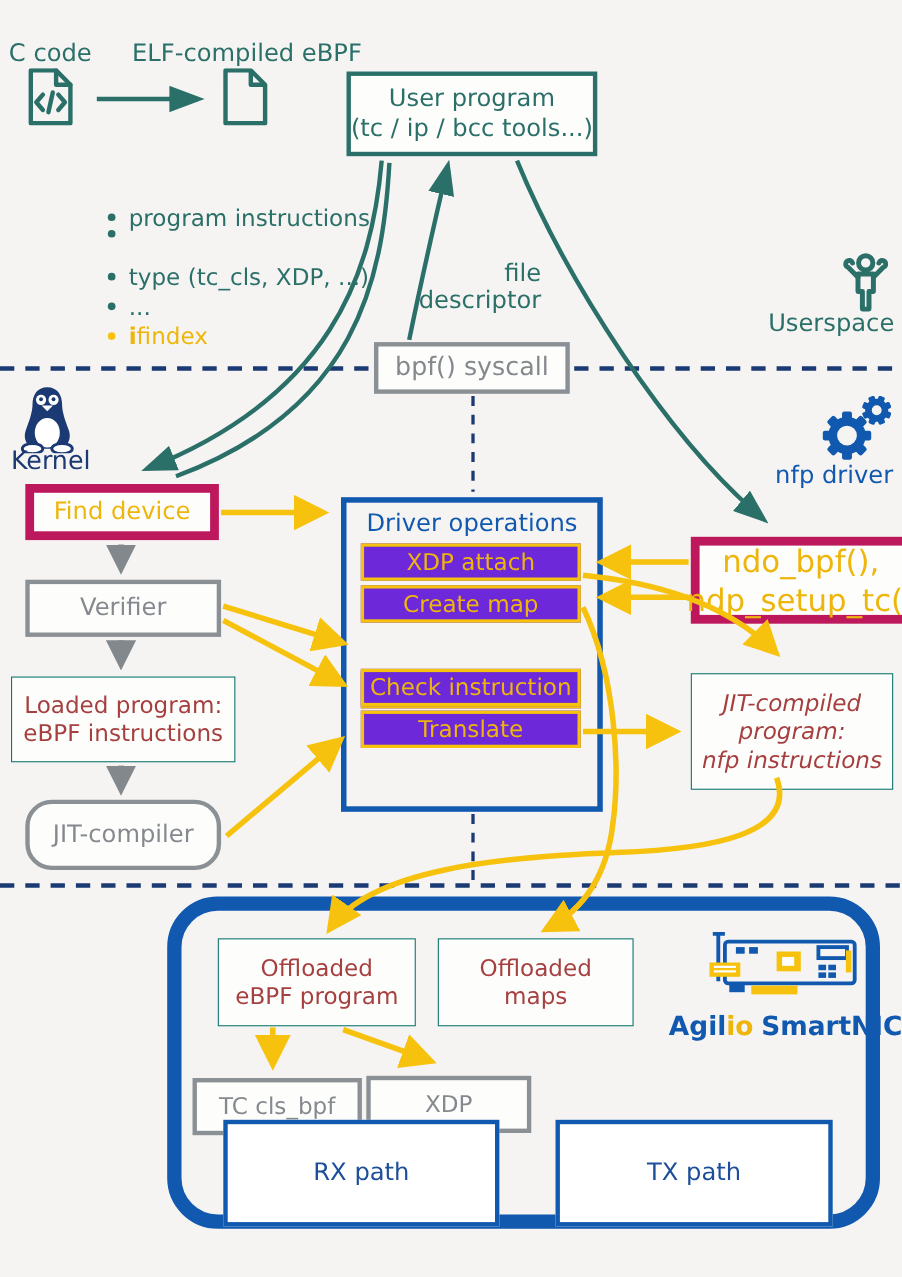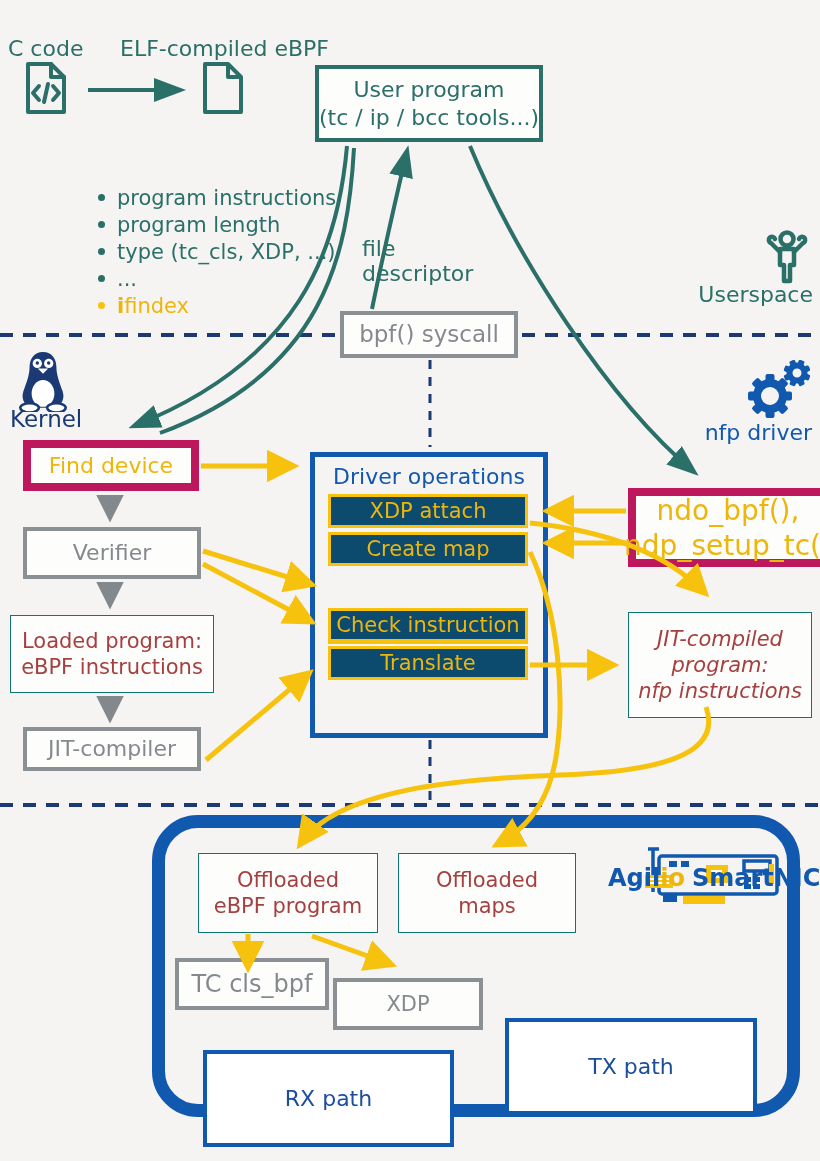--- a/index.html
+++ b/index.html
@@ -17,21 +17,21 @@
   .teal{color:#2a6f68;}
   .navy{color:#1b3a73;}
   .blue{color:#1158af;}
   .yel{color:#eeb60b;}
   .teal-box{border:4px solid #2a6f68;color:#2a6f68;font-size:22px;}
   .gray-box{border:4px solid #8b9095;color:#85898e;font-size:22px;}
   .yellow-box{border:8px solid #be185d;color:#eeb60b;font-size:22px;}
   .red-box{border:1px solid #0f766e;color:#a64040;font-size:21px;}
   .blue-box{border:4px solid #1158af;color:#1c4e9b;font-size:22px;background:#fff;}
   .ops-row{
-    position:absolute;left:328px;width:200px;height:34px;background:#0c4a6e;
+    position:absolute;left:328px;width:200px;height:34px;background:#6d28d9;
     border:3px solid #f6c20d;color:#eeb60b;font-size:21px;display:flex;
     align-items:center;justify-content:center;box-sizing:border-box;
   }
   .bullets{position:absolute;left:98px;top:186px;font-size:21px;}
   .bullet-row{display:flex;align-items:baseline;height:27px;}
   .dot{width:7px;height:7px;border-radius:50%;background:#2a6f68;margin-right:12px;position:relative;top:-4px;flex:0 0 7px;}
   .dot.y{background:#f6c20d;}
   .smartnic{
     position:absolute;left:152px;top:815px;width:648px;height:302px;
     border:13px solid #1158af;border-radius:46px;box-sizing:border-box;
@@ -69,37 +69,36 @@
   <div class="box teal-box" style="left:315px;top:65px;width:228px;height:77px;">User program
 (tc / ip / bcc tools...)</div>
 
   <div class="bullets teal">
     <div class="bullet-row">
         <span class="dot"></span>
         <span>program instructions</span>
       </div>
     <div class="bullet-row">
         <span class="dot"></span>
-        <span>program length</span>
       </div>
     <div class="bullet-row">
         <span class="dot"></span>
         <span>type (tc_cls, XDP, ...)</span>
       </div>
     <div class="bullet-row">
         <span class="dot"></span>
         <span>...</span>
       </div>
     <div class="bullet-row yel">
         <span class="dot y"></span>
         <span><span class="b">i</span><span>findex</span></span>
       </div>
   </div>
 
-  <div class="lbl teal" style="left:362px;top:236px;width:130px;font-size:22px;text-align:left;">file
+  <div class="lbl teal" style="left:362px;top:236px;width:130px;font-size:22px;text-align:right;">file
 descriptor</div>
 
   <div class="box gray-box" style="left:340px;top:311px;width:178px;height:47px;font-size:23px;">bpf() syscall</div>
 
   <svg class="abs" style="left:763px;top:230px;" width="48" height="54" viewBox="0 0 48 54">
     <g fill="none" stroke="#2a6f68" stroke-width="4.5" stroke-linecap="round" stroke-linejoin="round">
       <circle cx="24" cy="9" r="6.5"></circle>
       <path d="M17 19 H31 V35 H27 V51 H21 V35 H17 Z"></path>
       <path d="M17 22 L8 13 A3.2 3.2 0 1 1 12 9"></path>
       <path d="M31 22 L40 13 A3.2 3.2 0 1 0 36 9"></path>
@@ -147,21 +146,21 @@
         <rect x="-3" y="-13.5" width="6" height="6" rx="1.5" transform="rotate(337)"></rect>
       </g>
     </g>
   </svg>
   <div class="lbl blue" style="left:698px;top:420px;width:114px;font-size:22px;text-align:right;">nfp driver</div>
 
   <div class="box yellow-box" style="left:23px;top:440px;width:176px;height:51px;">Find device</div>
   <div class="box gray-box" style="left:23px;top:527px;width:178px;height:52px;">Verifier</div>
   <div class="box red-box" style="left:10px;top:615px;width:204px;height:78px;">Loaded program:
 eBPF instructions</div>
-  <div class="box gray-box" style="left:23px;top:727px;width:178px;height:44px;">JIT-compiler</div>
+  <div class="box gray-box" style="left:23px;top:727px;width:178px;height:64px;border-radius:24px;">JIT-compiler</div>
 
   <div class="abs" style="left:310px;top:452px;width:238px;height:286px;border:5px solid #1158af;box-sizing:border-box;">
     <div class="lbl blue" style="left:0;top:7px;width:228px;text-align:center;font-size:22px;">Driver operations</div>
   </div>
   <div class="ops-row" style="top:494px;">XDP attach</div>
   <div class="ops-row" style="top:532px;">Create map</div>
   <div class="ops-row" style="top:570px;margin-top:40px;">Prepare verifier</div>
   <div class="ops-row" style="top:608px;">Check instruction</div>
   <div class="ops-row" style="top:646px;">Translate</div>
 
@@ -192,25 +191,25 @@
     <rect x="101" y="31" width="7" height="5" fill="#1158af"></rect>
     <rect x="110" y="31" width="7" height="5" fill="#1158af"></rect>
     <rect x="101" y="38" width="7" height="5" fill="#1158af"></rect>
     <rect x="110" y="38" width="7" height="5" fill="#1158af"></rect>
     <rect x="126" y="18" width="5" height="20" fill="#f6c20d"></rect>
     <rect x="2" y="29" width="28" height="13" fill="#f6c20d"></rect>
     <path d="M6 33 H26 M6 37 H26" stroke="#fff" stroke-width="2"></path>
     <rect x="20" y="48" width="14" height="8" fill="#1158af"></rect>
     <rect x="40" y="50" width="42" height="8" fill="#f6c20d"></rect>
   </svg>
-  <div class="lbl brand" style="left:608px;top:864px;"><span class="blue">Agil</span><span class="yel">io</span><span class="blue" style="margin-left:7px;">SmartNIC</span></div>
-
-  <div class="box gray-box" style="left:175px;top:958px;width:154px;height:52px;font-size:24px;">TC cls_bpf</div>
+  <div class="lbl brand" style="left:608px;top:919px;"><span class="blue">Agil</span><span class="yel">io</span><span class="blue" style="margin-left:7px;">SmartNIC</span></div>
+
+  <div class="box gray-box" style="left:175px;top:980px;width:154px;height:52px;font-size:21px;">TC cls_bpf</div>
   <div class="box gray-box" style="left:333px;top:978px;width:150px;height:52px;font-size:21px;">XDP</div>
-  <div class="box blue-box" style="left:203px;top:1018px;width:251px;height:97px;margin-top:32px;">RX path</div>
+  <div class="box blue-box" style="left:203px;top:1018px;width:251px;height:97px;">RX path</div>
   <div class="box blue-box" style="left:505px;top:1018px;width:252px;height:97px;">TX path</div>
 
   <svg class="overlay" width="820" height="1161" viewBox="0 0 820 1161">
     <defs>
       <marker id="mt" markerWidth="8" markerHeight="6" refX="6.5" refY="3" orient="auto" markerUnits="strokeWidth">
         <path d="M0 0 L8 3 L0 6 Z" fill="#2a6f68"></path>
       </marker>
       <marker id="my" markerWidth="6.5" markerHeight="6.5" refX="5" refY="3.25" orient="auto" markerUnits="strokeWidth">
         <path d="M0 0 L6.5 3.25 L0 6.5 Z" fill="#f6c20d"></path>
       </marker>

